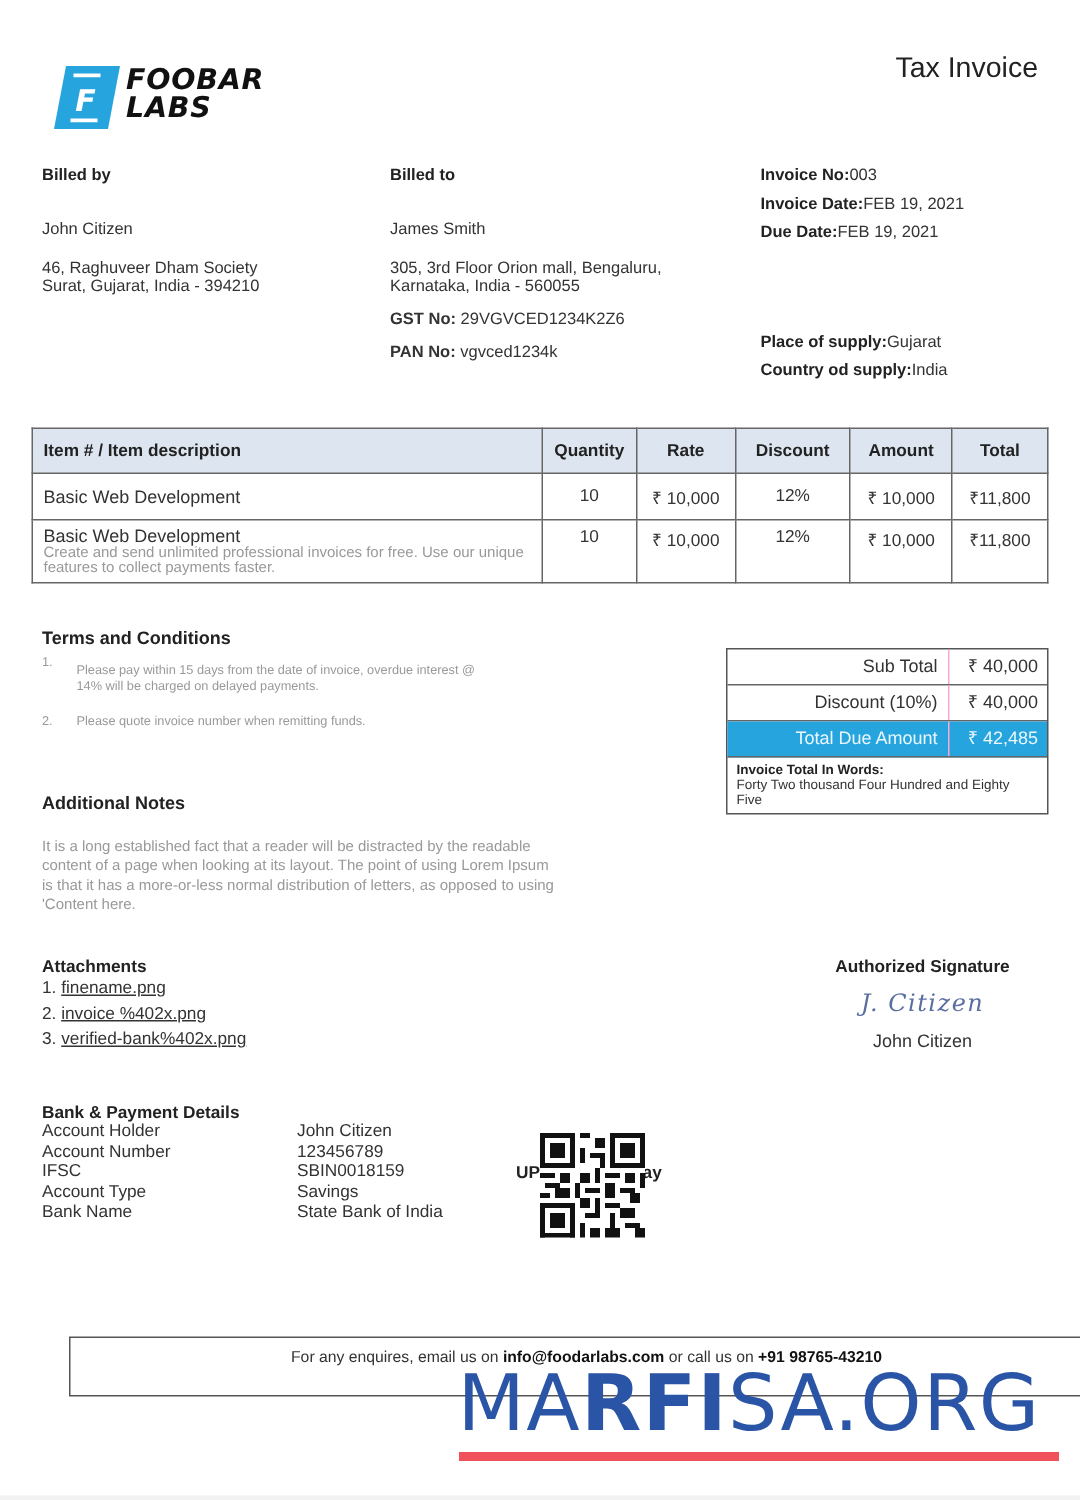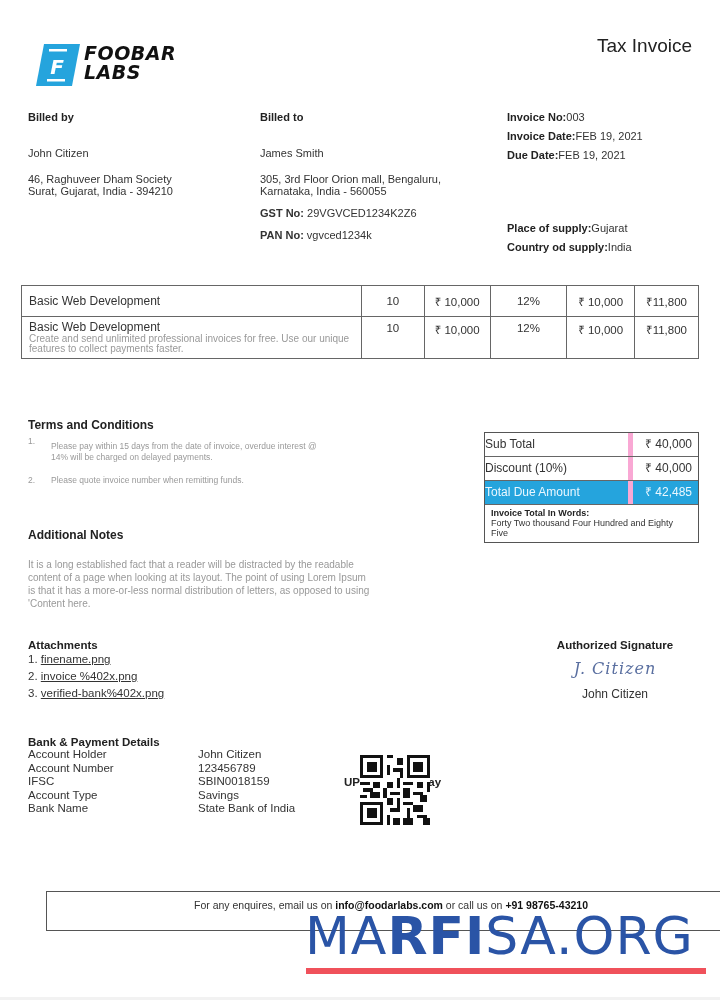--- a/index.html
+++ b/index.html
@@ -36,21 +36,21 @@
   
   .section-title { font-weight: bold; font-size: 12px; color: #222; }
   .terms-list { list-style: none; }
   .terms-list li { display: flex; font-size: 8.5px; color: #999; line-height: 11px; margin-bottom: 12px; }
   .terms-list .num { width: 23px; flex-shrink: 0; }
   .notes-text { font-size: 10px; color: #999; line-height: 13px; width: 345px; }
 
   
   .totals { left: 484px; top: 432px; width: 215px; border: 1.5px solid #555; }
   .tot-row { display: flex; height: 24px; border-bottom: 1px solid #666; font-size: 12px; }
-  .tot-row .k { width: 148px; padding-right: 7px; line-height: 23px; border-right: 5px solid #f9a8d4; color: #333; }
+  .tot-row .k { width: 148px; text-align: right; padding-right: 7px; line-height: 23px; border-right: 1px solid #f9a8d4; color: #333; }
   .tot-row .v { flex: 1; text-align: right; padding-right: 6px; line-height: 23px; color: #333; }
   .tot-row.due { background: #25a4dd; }
   .tot-row.due .k, .tot-row.due .v { color: #eaf7ff; }
   .words { padding: 3px 6px 4px 6px; font-size: 9px; line-height: 10px; color: #333; }
   .words b { color: #222; }
 
   
   .att-list { list-style: none; font-size: 11.5px; line-height: 17px; color: #333; }
   .att-list a { color: #333; text-decoration: underline; }
 
@@ -138,20 +138,28 @@
 <table class="items">
   <colgroup>
     <col style="width:340px">
       <col style="width:63px">
       <col style="width:66px">
       <col style="width:77px">
       <col style="width:68px">
       <col style="width:64px">
   </colgroup>
   <tbody>
+      <tr>
+    <th class="desc">Item # / Item description</th>
+    <th>Quantity</th>
+    <th>Rate</th>
+    <th>Discount</th>
+    <th>Amount</th>
+    <th>Total</th>
+  </tr>
   <tr>
     <td class="desc">
       <span class="item-name">Basic Web Development</span>
     </td>
     <td>10</td>
     <td>₹ 10,000</td>
     <td>12%</td>
     <td>₹ 10,000</td>
     <td>₹11,800</td>
   </tr>

